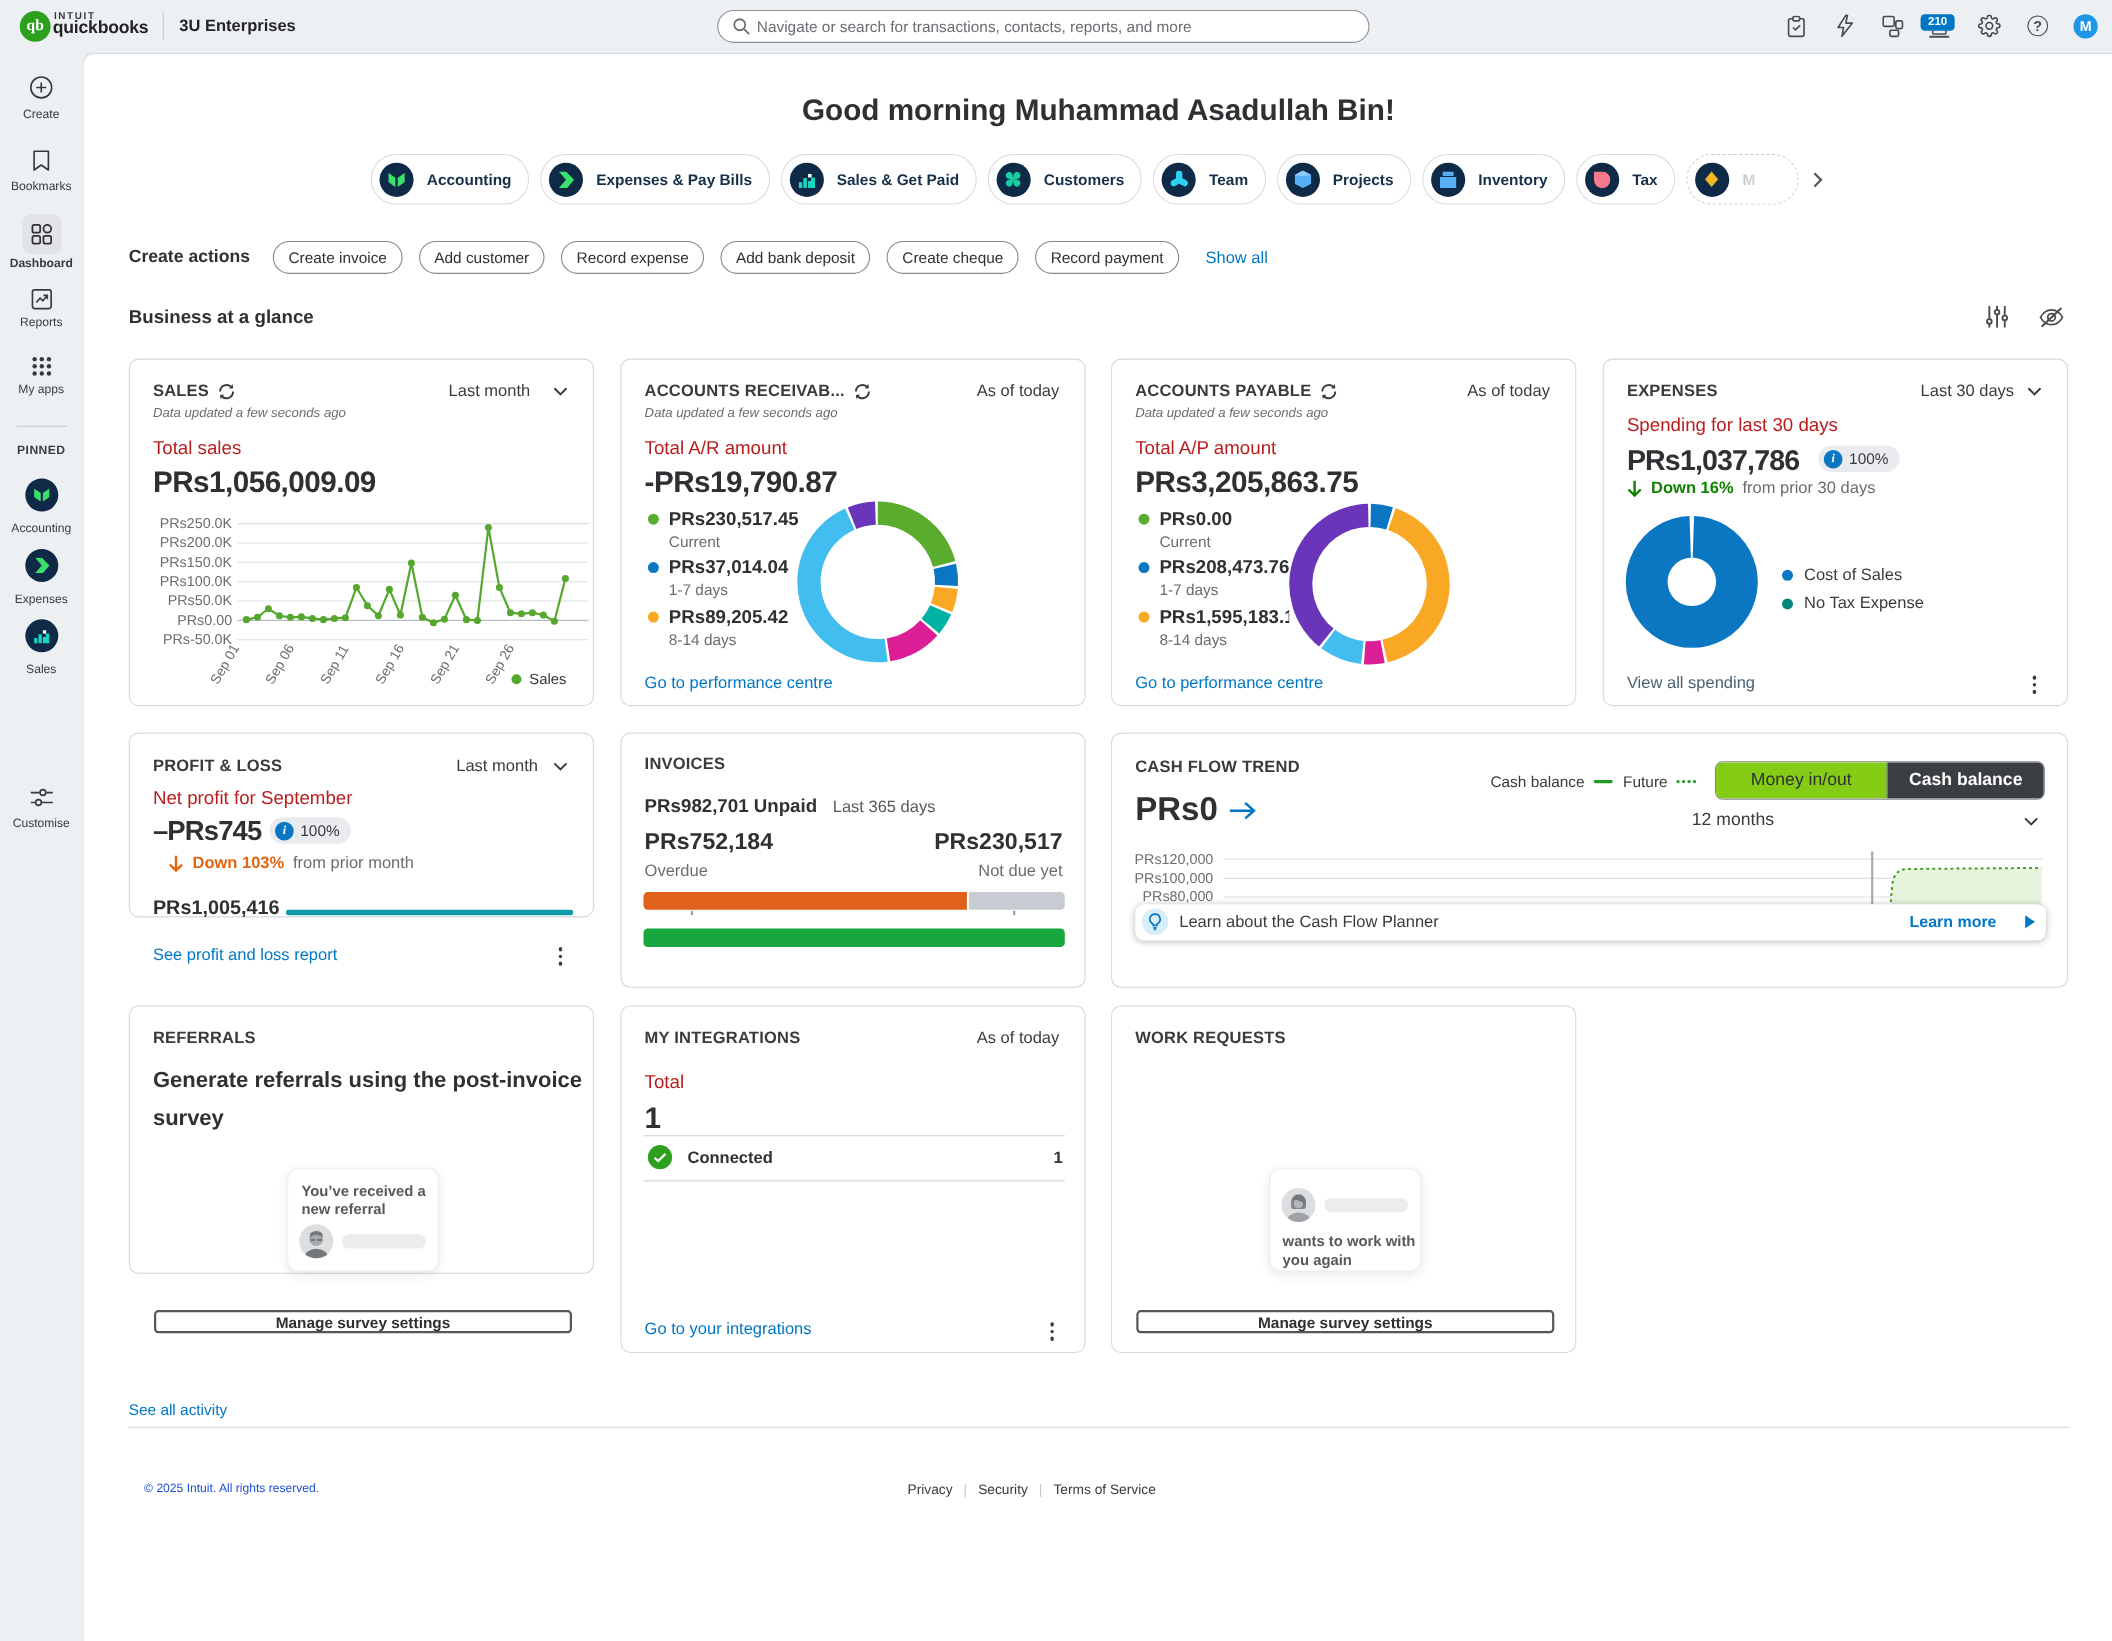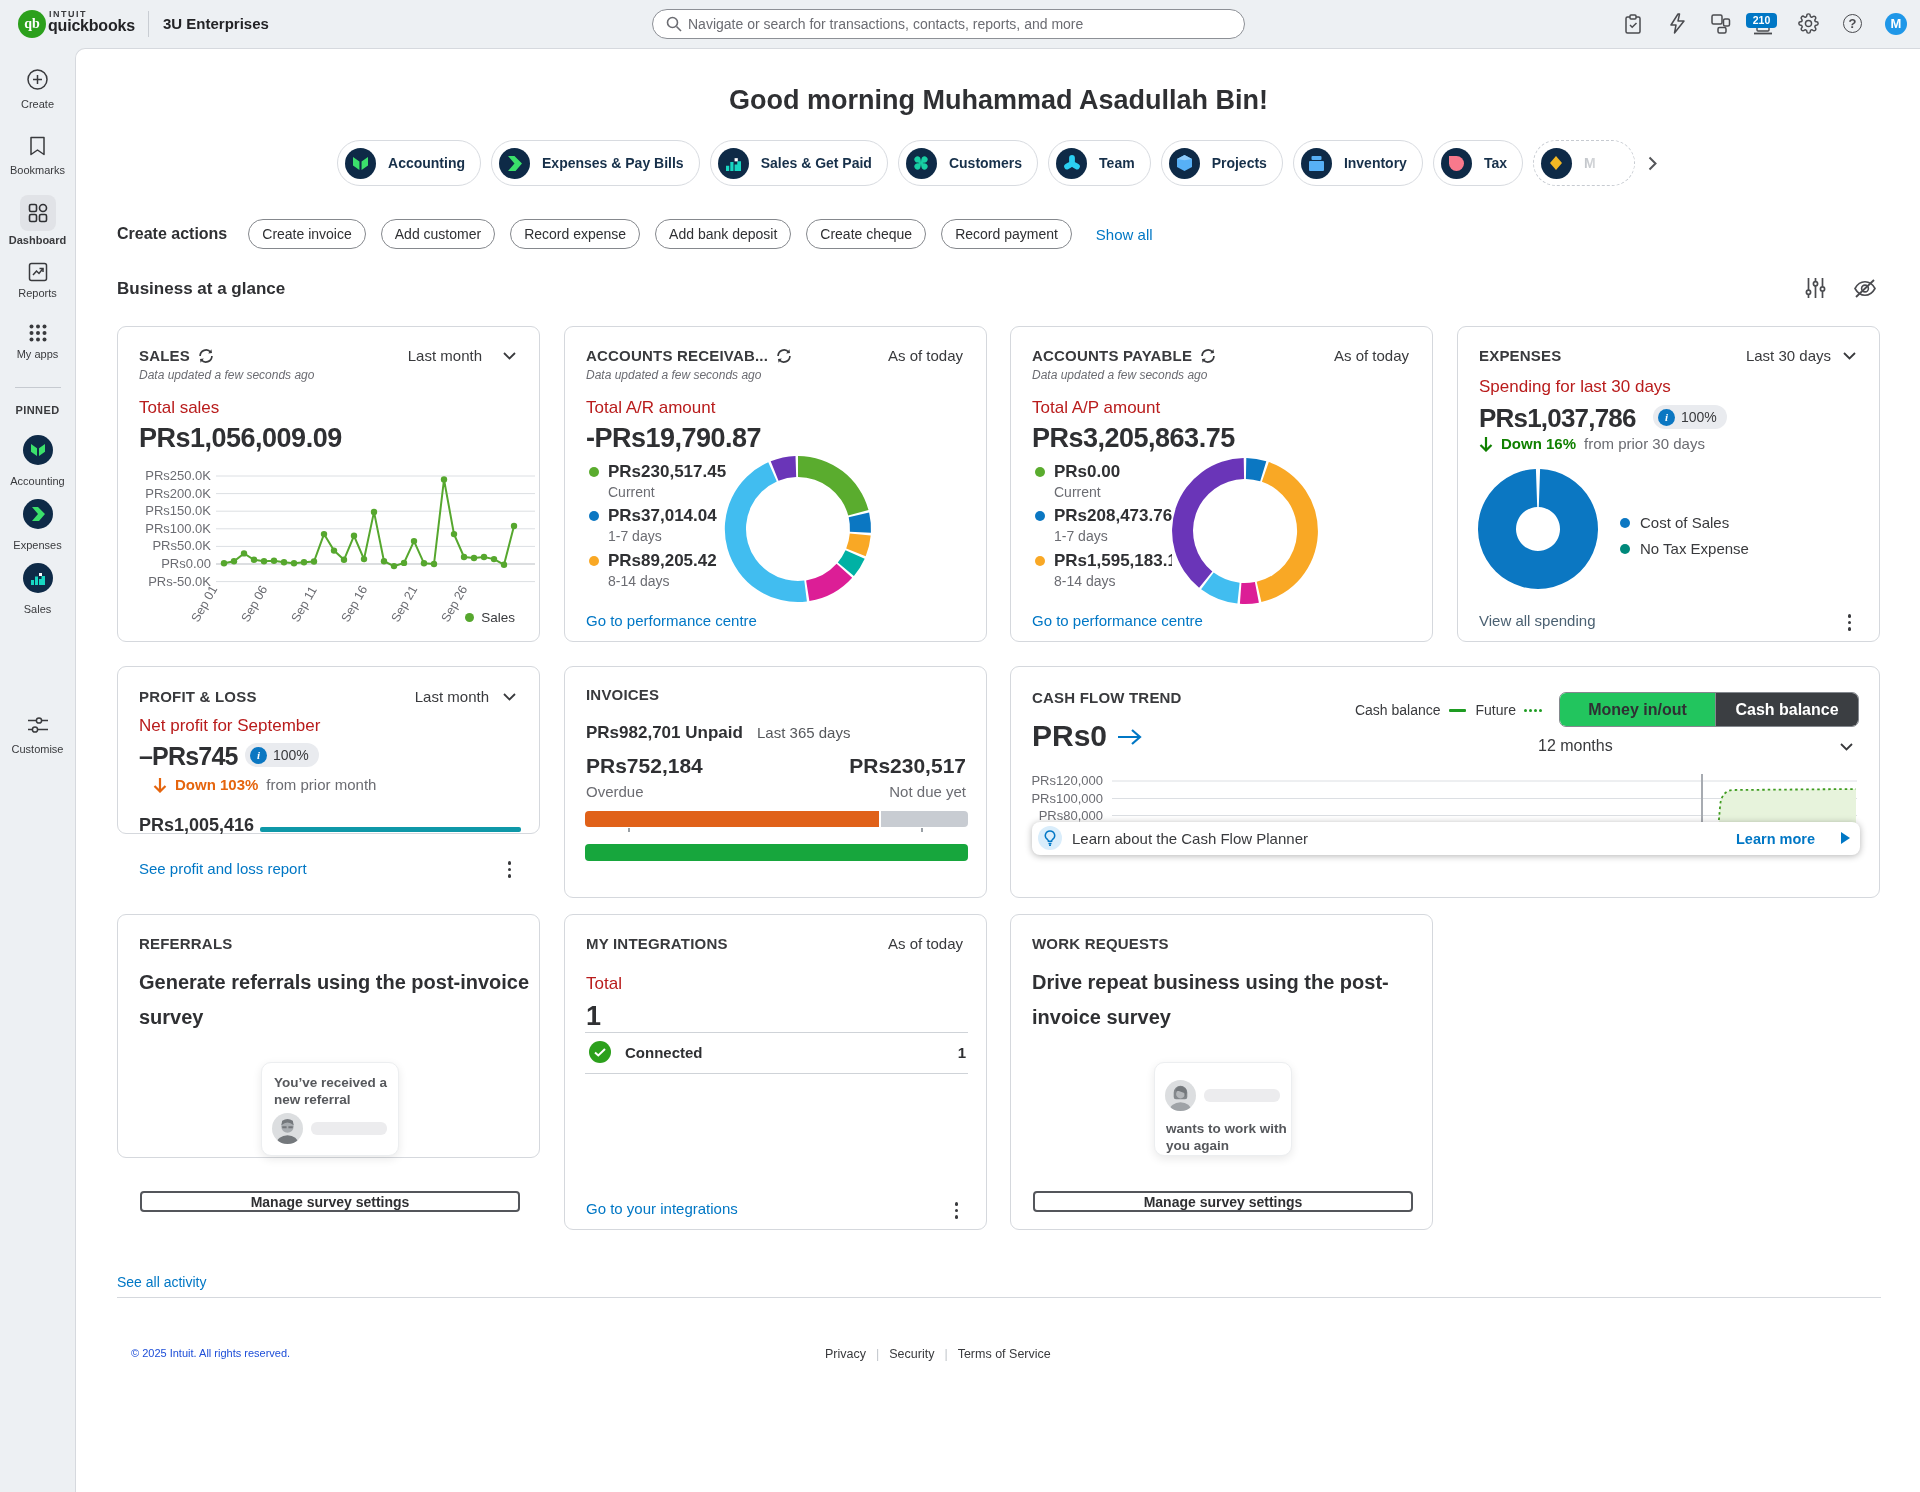--- a/index.html
+++ b/index.html
@@ -514,21 +514,21 @@
           <span style="width:17px;height:3px;background:#1e9c22;border-radius:1px;"></span>
     <span style="margin-left:2px;">Future</span>
     <span style="display:inline-flex;gap:2px;">
             <i style="width:3px;height:3px;background:#1e9c22;border-radius:50%;"></i>
             <i style="width:3px;height:3px;background:#1e9c22;border-radius:50%;"></i>
             <i style="width:3px;height:3px;background:#1e9c22;border-radius:50%;"></i>
             <i style="width:3px;height:3px;background:#1e9c22;border-radius:50%;"></i>
           </span>
   </div>
   <div class="abs" style="left:548px;top:25px;height:35px;display:flex;border:1px solid #84888e;border-radius:7px;overflow:hidden;">
-    <div style="width:156px;background:#22c55e;font-size:16px;font-weight:700;color:#2f3033;display:flex;align-items:center;justify-content:center;border-right:1px solid #84888e;">Money in/out</div>
+    <div style="width:156px;background:#84cc16;font-size:16px;font-weight:400;color:#2f3033;display:flex;align-items:center;justify-content:center;border-right:1px solid #84888e;">Money in/out</div>
     <div style="width:142px;background:#3b3e42;font-size:16px;font-weight:700;color:#fff;display:flex;align-items:center;justify-content:center;">Cash balance</div>
   </div>
   <div class="abs" style="left:527px;top:70px;font-size:16px;color:#393a3d;">12 months</div>
   <svg class="abs" style="left:829px;top:76px;" width="13" height="8" viewBox="0 0 13 8" fill="none" stroke="#393a3d" stroke-width="1.8">
           <path d="M1 1l5.5 5.5L12 1"></path>
         </svg>
   <svg class="abs" style="left:0;top:100px;" width="868" height="80" viewBox="0 0 868 80" font-family="Liberation Sans, sans-serif">
     <g stroke="#dcdfe3" stroke-width="1">
             <line x1="101" y1="14" x2="846" y2="14"></line>
             <line x1="101" y1="31.5" x2="846" y2="31.5"></line>
@@ -592,21 +592,20 @@
   <div class="abs link" style="left:21px;top:285px;">Go to your integrations</div>
   <div class="abs dots" style="right:28px;top:287px;">
           <b></b>
           <b></b>
           <b></b>
         </div>
 </div>
 
 <div class="card" style="left:934px;top:865px;height:316px;">
   <div class="abs ctitle" style="left:21px;top:20px;">WORK REQUESTS</div>
-  <div class="abs" style="left:21px;top:50px;width:420px;font-size:20px;font-weight:700;color:#2f3033;line-height:35px;">Drive repeat business using the post-<br>invoice survey</div>
   <div class="minicard" style="left:143px;top:147px;">
     <div class="abs" style="left:10px;top:17px;width:31px;height:31px;border-radius:50%;background:#dcdee0;overflow:hidden;">
       <svg width="31" height="31" viewBox="0 0 31 31">
               <path d="M8.7 12.5a6.8 6.8 0 0 1 13.6 0v4.5q0 2.2-2.2 2.2h-9.2q-2.2 0-2.2-2.2z" fill="#84888c"></path>
               <circle cx="15.5" cy="14" r="4.4" fill="#b4b7ba"></circle>
               <path d="M4.5 31a11 8.8 0 0 1 22 0z" fill="#9fa3a7"></path>
               <path d="M10.5 11q1-5.5 7-4.5l3.5 2.5 .8 3.5-1.8 5-.7-4.5-5.5-2z" fill="#74787c"></path>
             </svg>
     </div>
     <div class="abs" style="left:49px;top:26px;width:76px;height:13px;border-radius:6px;background:#ececee;"></div>

